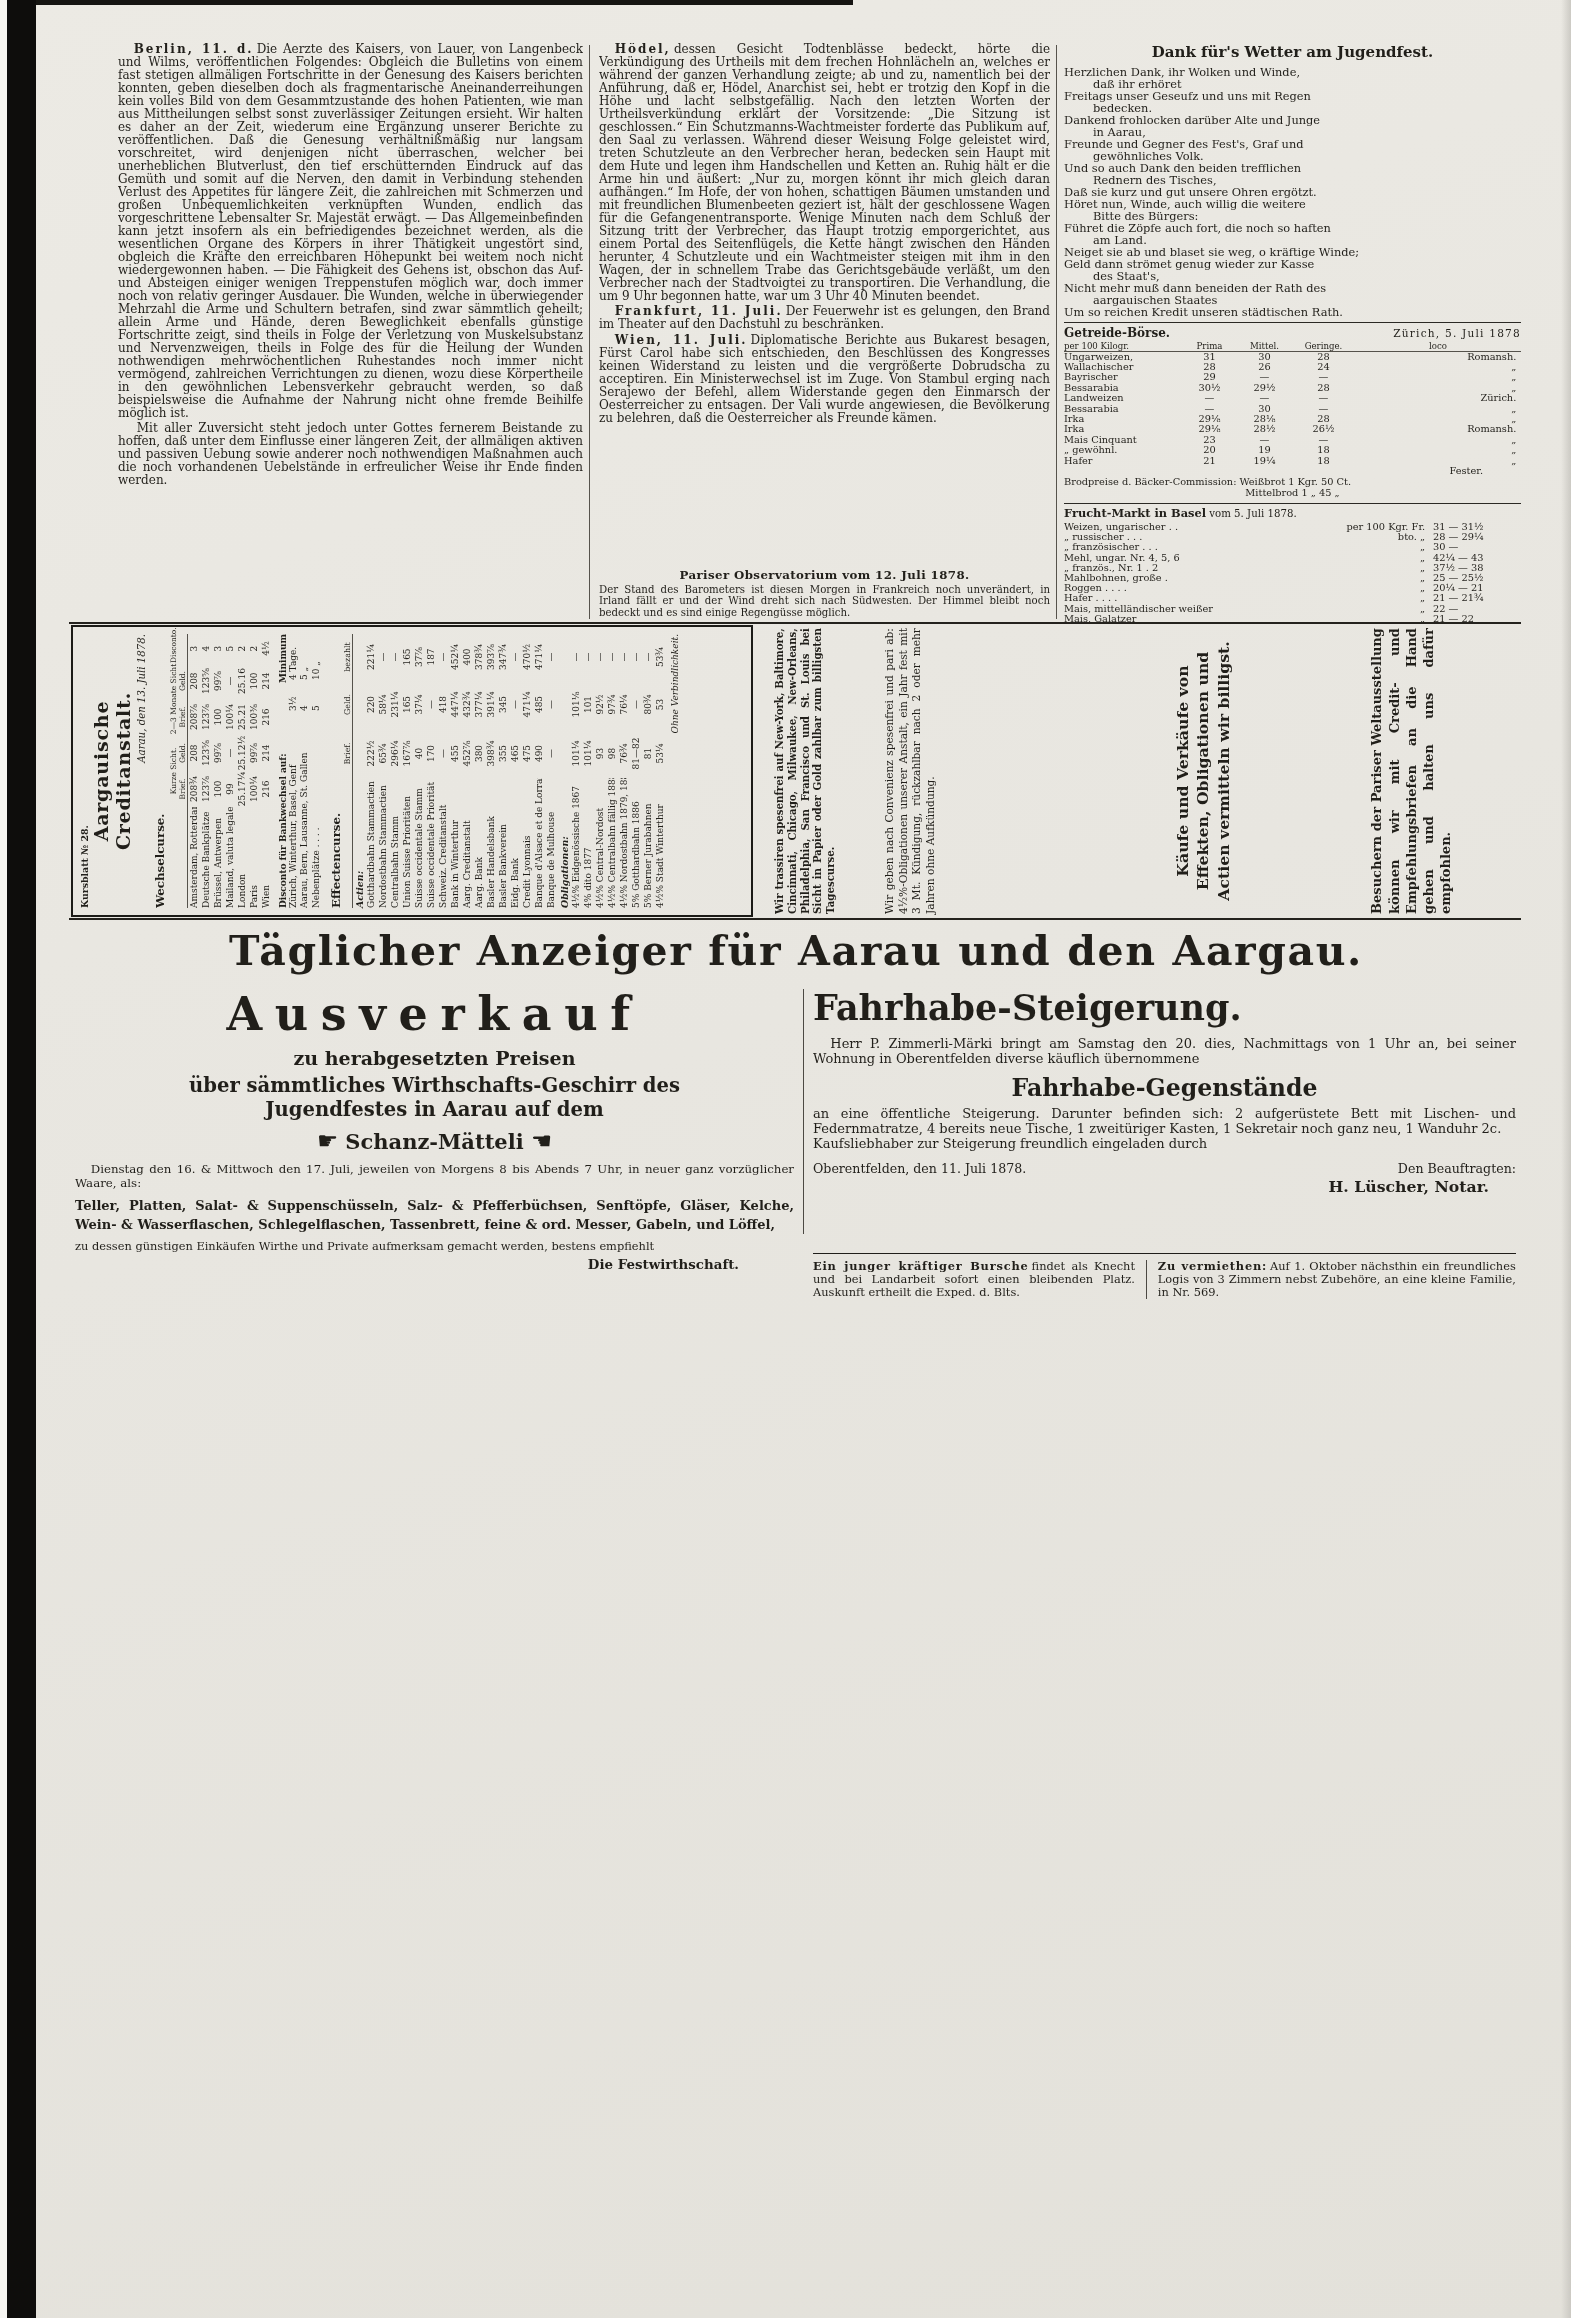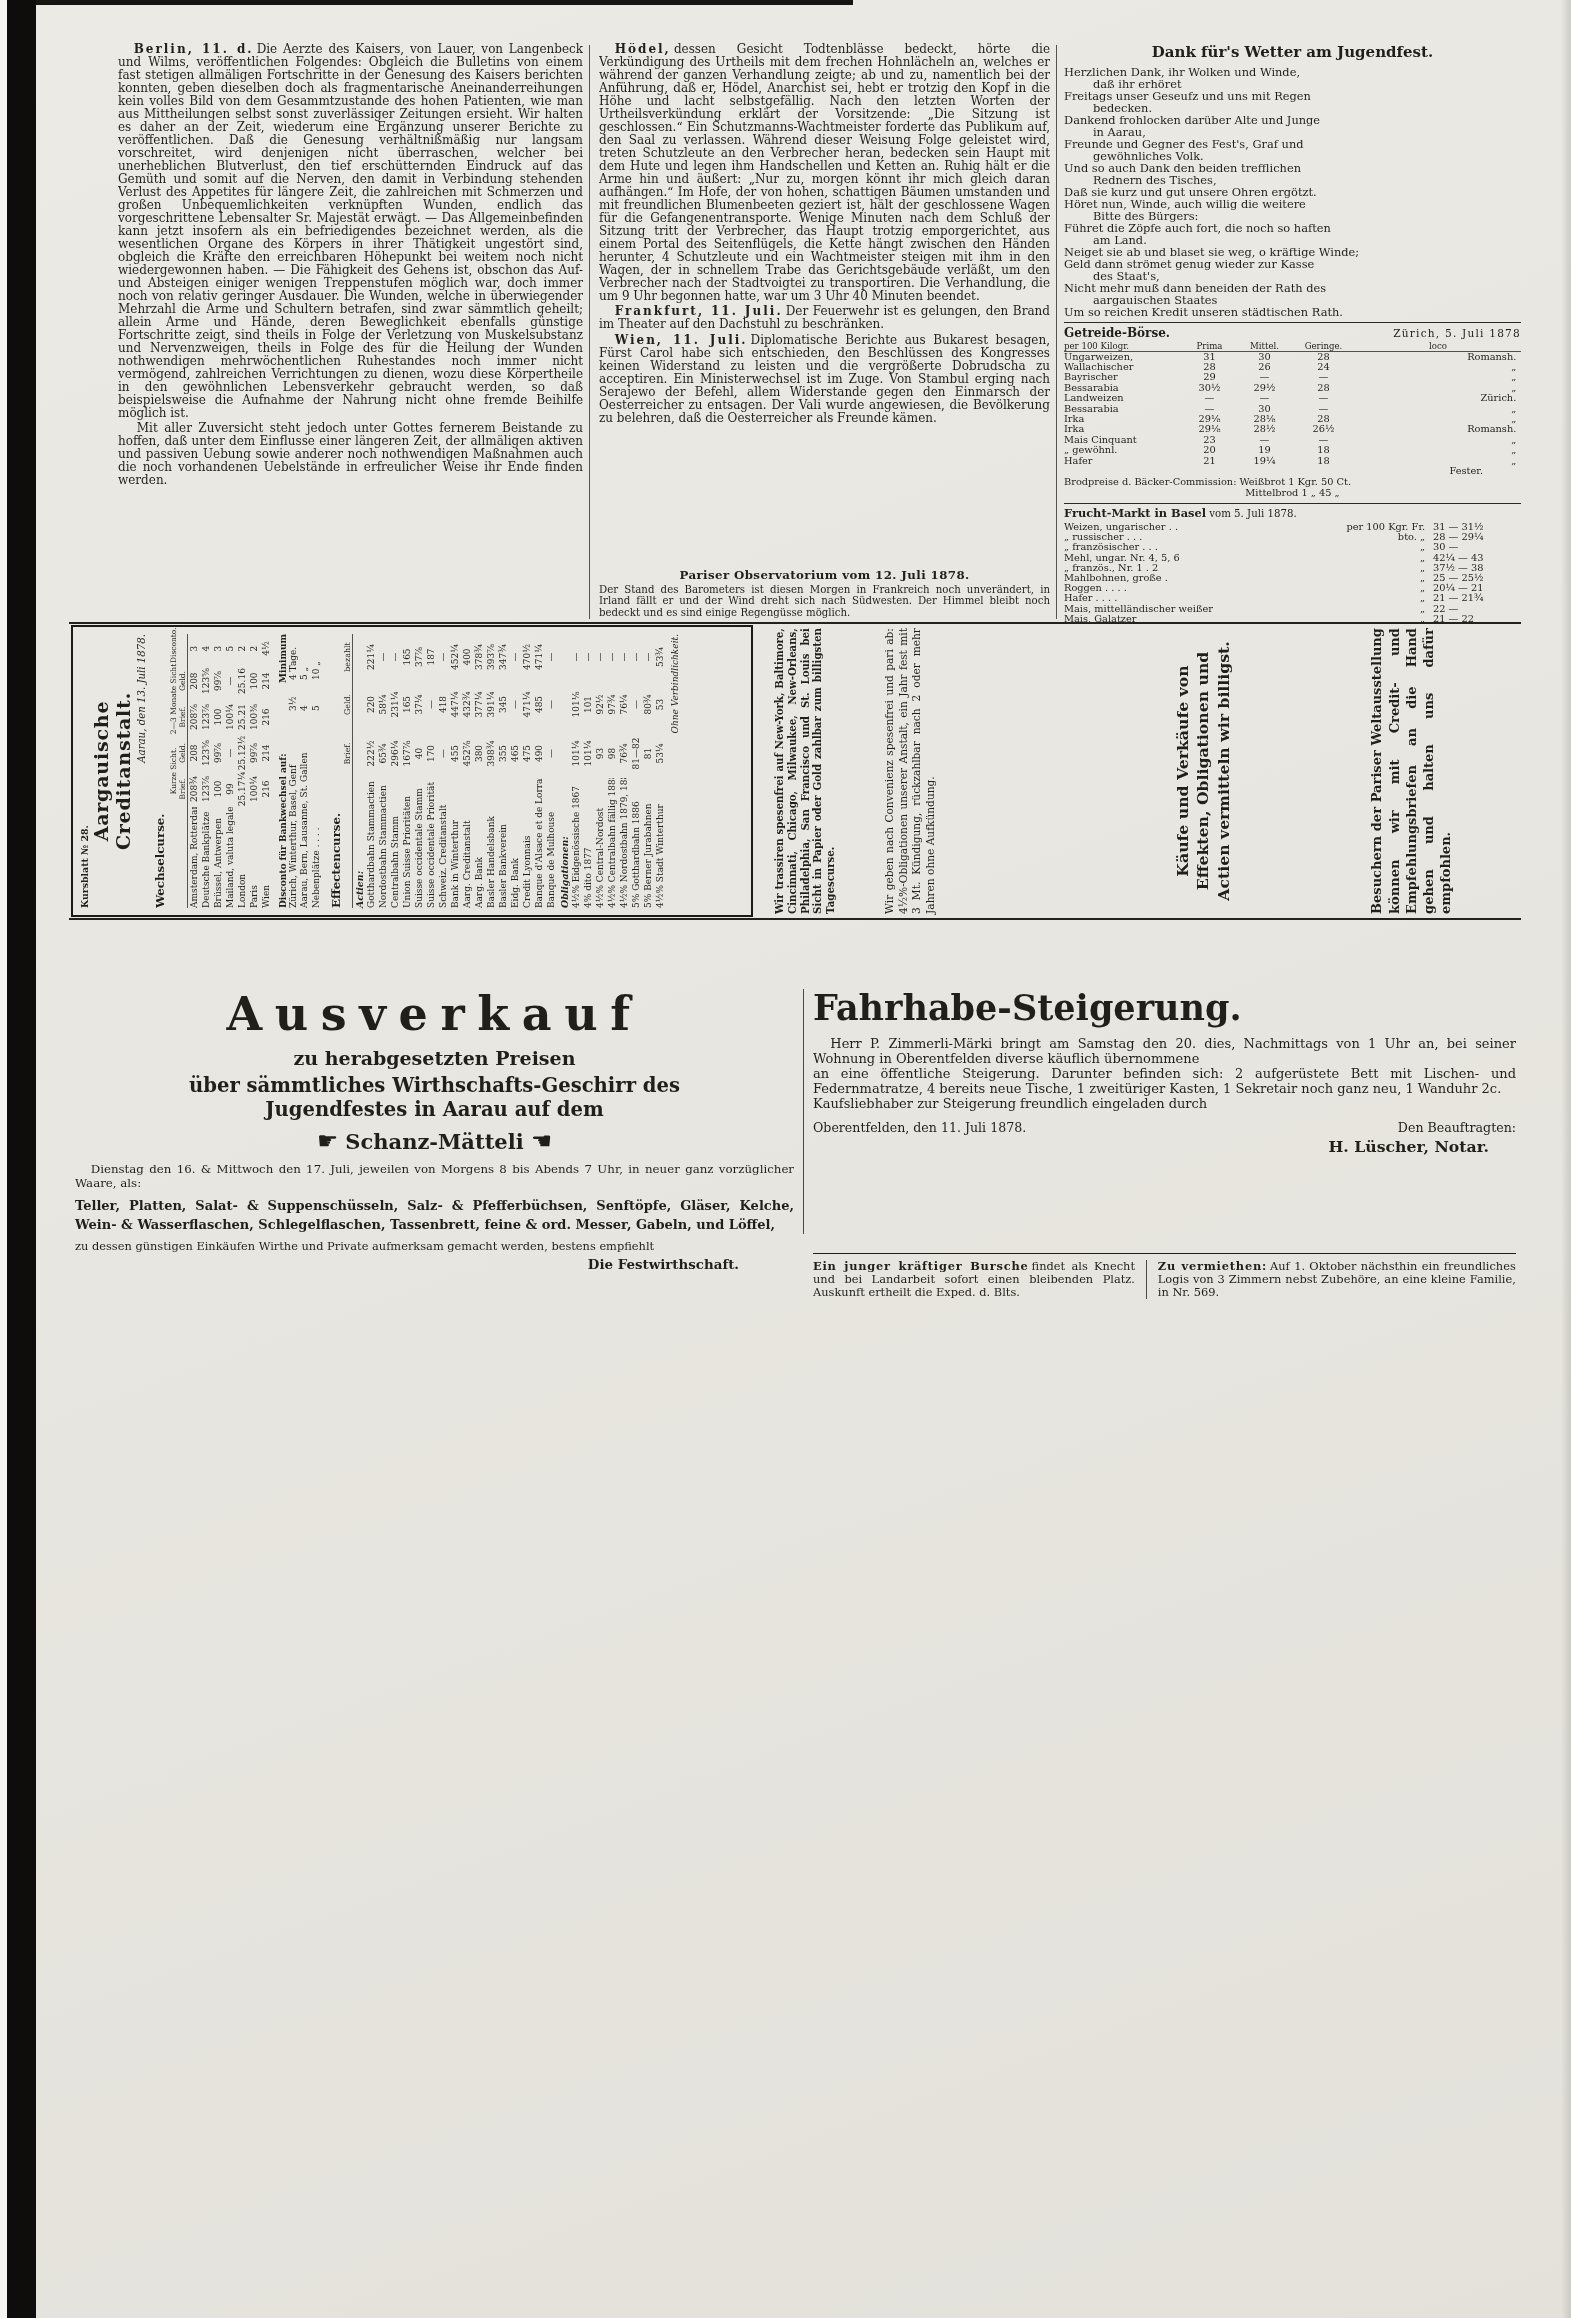--- a/index.html
+++ b/index.html
@@ -665,20 +665,21 @@
         <p class="kbn1">Wir trassiren spesenfrei auf New-York, Baltimore, Cincinnati, Chicago, Milwaukee, New-Orleans, Philadelphia, San Francisco und St. Louis bei Sicht in Papier oder Gold zahlbar zum billigsten Tagescurse.</p>
         <p class="kbn2">Wir geben nach Convenienz spesenfrei und pari ab: 4½%-Obligationen unserer Anstalt, ein Jahr fest mit 3 Mt. Kündigung, rückzahlbar nach 2 oder mehr Jahren ohne Aufkündung.</p>
         <p class="kbn3">Käufe und Verkäufe von Effekten, Obligationen und Actien vermitteln wir billigst.</p>
         <p class="kbn4">Besuchern der Pariser Weltausstellung können wir mit Credit- und Empfehlungsbriefen an die Hand gehen und halten uns dafür empfohlen.</p>
       </div>
     </div>
   </div>
 
   <div class="fullrule" style="top:918px;"></div>
 
+  <div class="banner">Täglicher Anzeiger für Aarau und den Aargau.</div>
 
   <section class="ad-left">
     <div class="av-title">Ausverkauf</div>
     <div class="av-sub1">zu herabgesetzten Preisen</div>
     <div class="av-sub2">über sämmtliches Wirthschafts-Geschirr des Jugendfestes in Aarau auf dem</div>
     <div class="av-loc">
       <span class="hand">☛</span>
       <span>Schanz-Mätteli</span>
       <span class="hand">☚</span>
     </div>
@@ -686,20 +687,21 @@
     <p class="av-list">Teller, Platten, Salat- &amp; Suppenschüsseln, Salz- &amp; Pfefferbüchsen, Senftöpfe, Gläser, Kelche, Wein- &amp; Wasserflaschen, Schlegelflaschen, Tassenbrett, feine &amp; ord. Messer, Gabeln, und Löffel,</p>
     <p class="av-close">zu dessen günstigen Einkäufen Wirthe und Private aufmerksam gemacht werden, bestens empfiehlt</p>
     <div class="av-sig">Die Festwirthschaft.</div>
   </section>
 
   <div class="ad-vr"></div>
 
   <section class="ad-right">
     <div class="fs-title">Fahrhabe-Steigerung.</div>
     <p class="fs-body">Herr P. Zimmerli-Märki bringt am Samstag den 20. dies, Nachmittags von 1 Uhr an, bei seiner Wohnung in Oberentfelden diverse käuflich übernommene</p>
+    <div class="fs-sub">Fahrhabe-Gegenstände</div>
     <p class="fs-body noind">an eine öffentliche Steigerung. Darunter befinden sich: 2 aufgerüstete Bett mit Lischen- und Federnmatratze, 4 bereits neue Tische, 1 zweitüriger Kasten, 1 Sekretair noch ganz neu, 1 Wanduhr 2c.</p>
     <p class="fs-body noind">Kaufsliebhaber zur Steigerung freundlich eingeladen durch</p>
     <div class="fs-meta">
       <span>Oberentfelden, den 11. Juli 1878.</span>
       <span>Den Beauftragten:</span>
     </div>
     <div class="fs-sig">H. Lüscher, Notar.</div>
   </section>
 
   <section class="small-ads">

